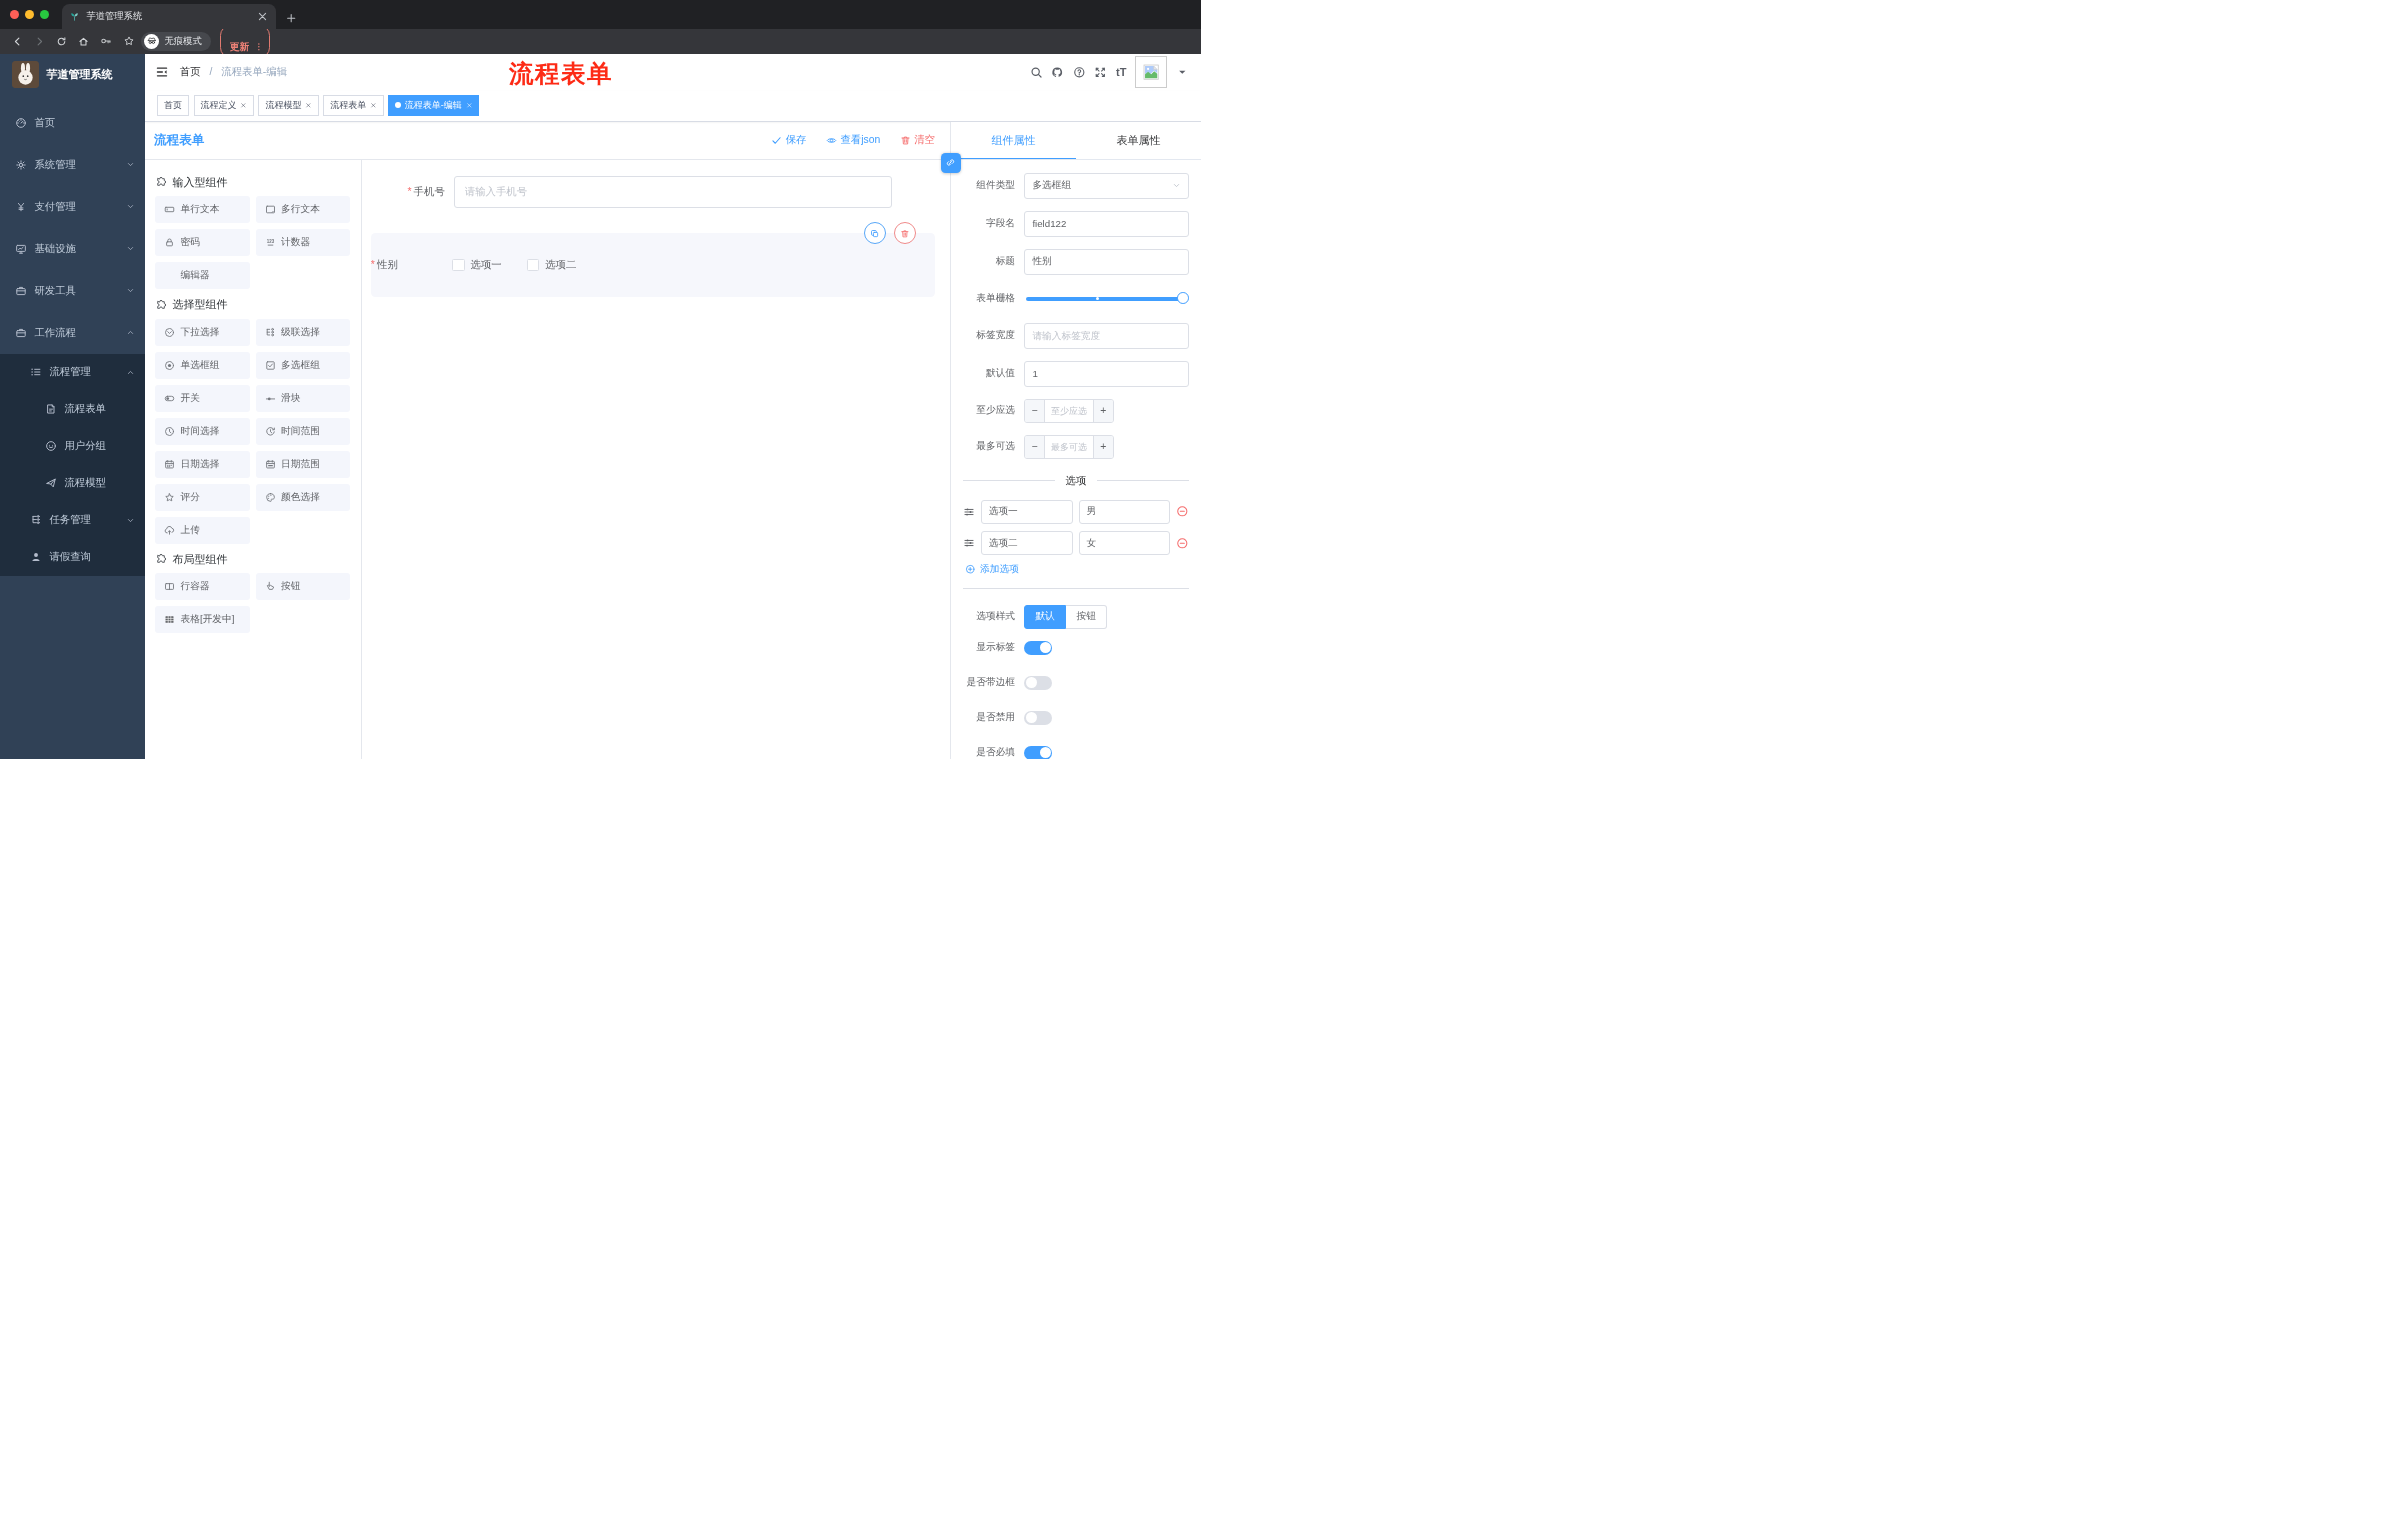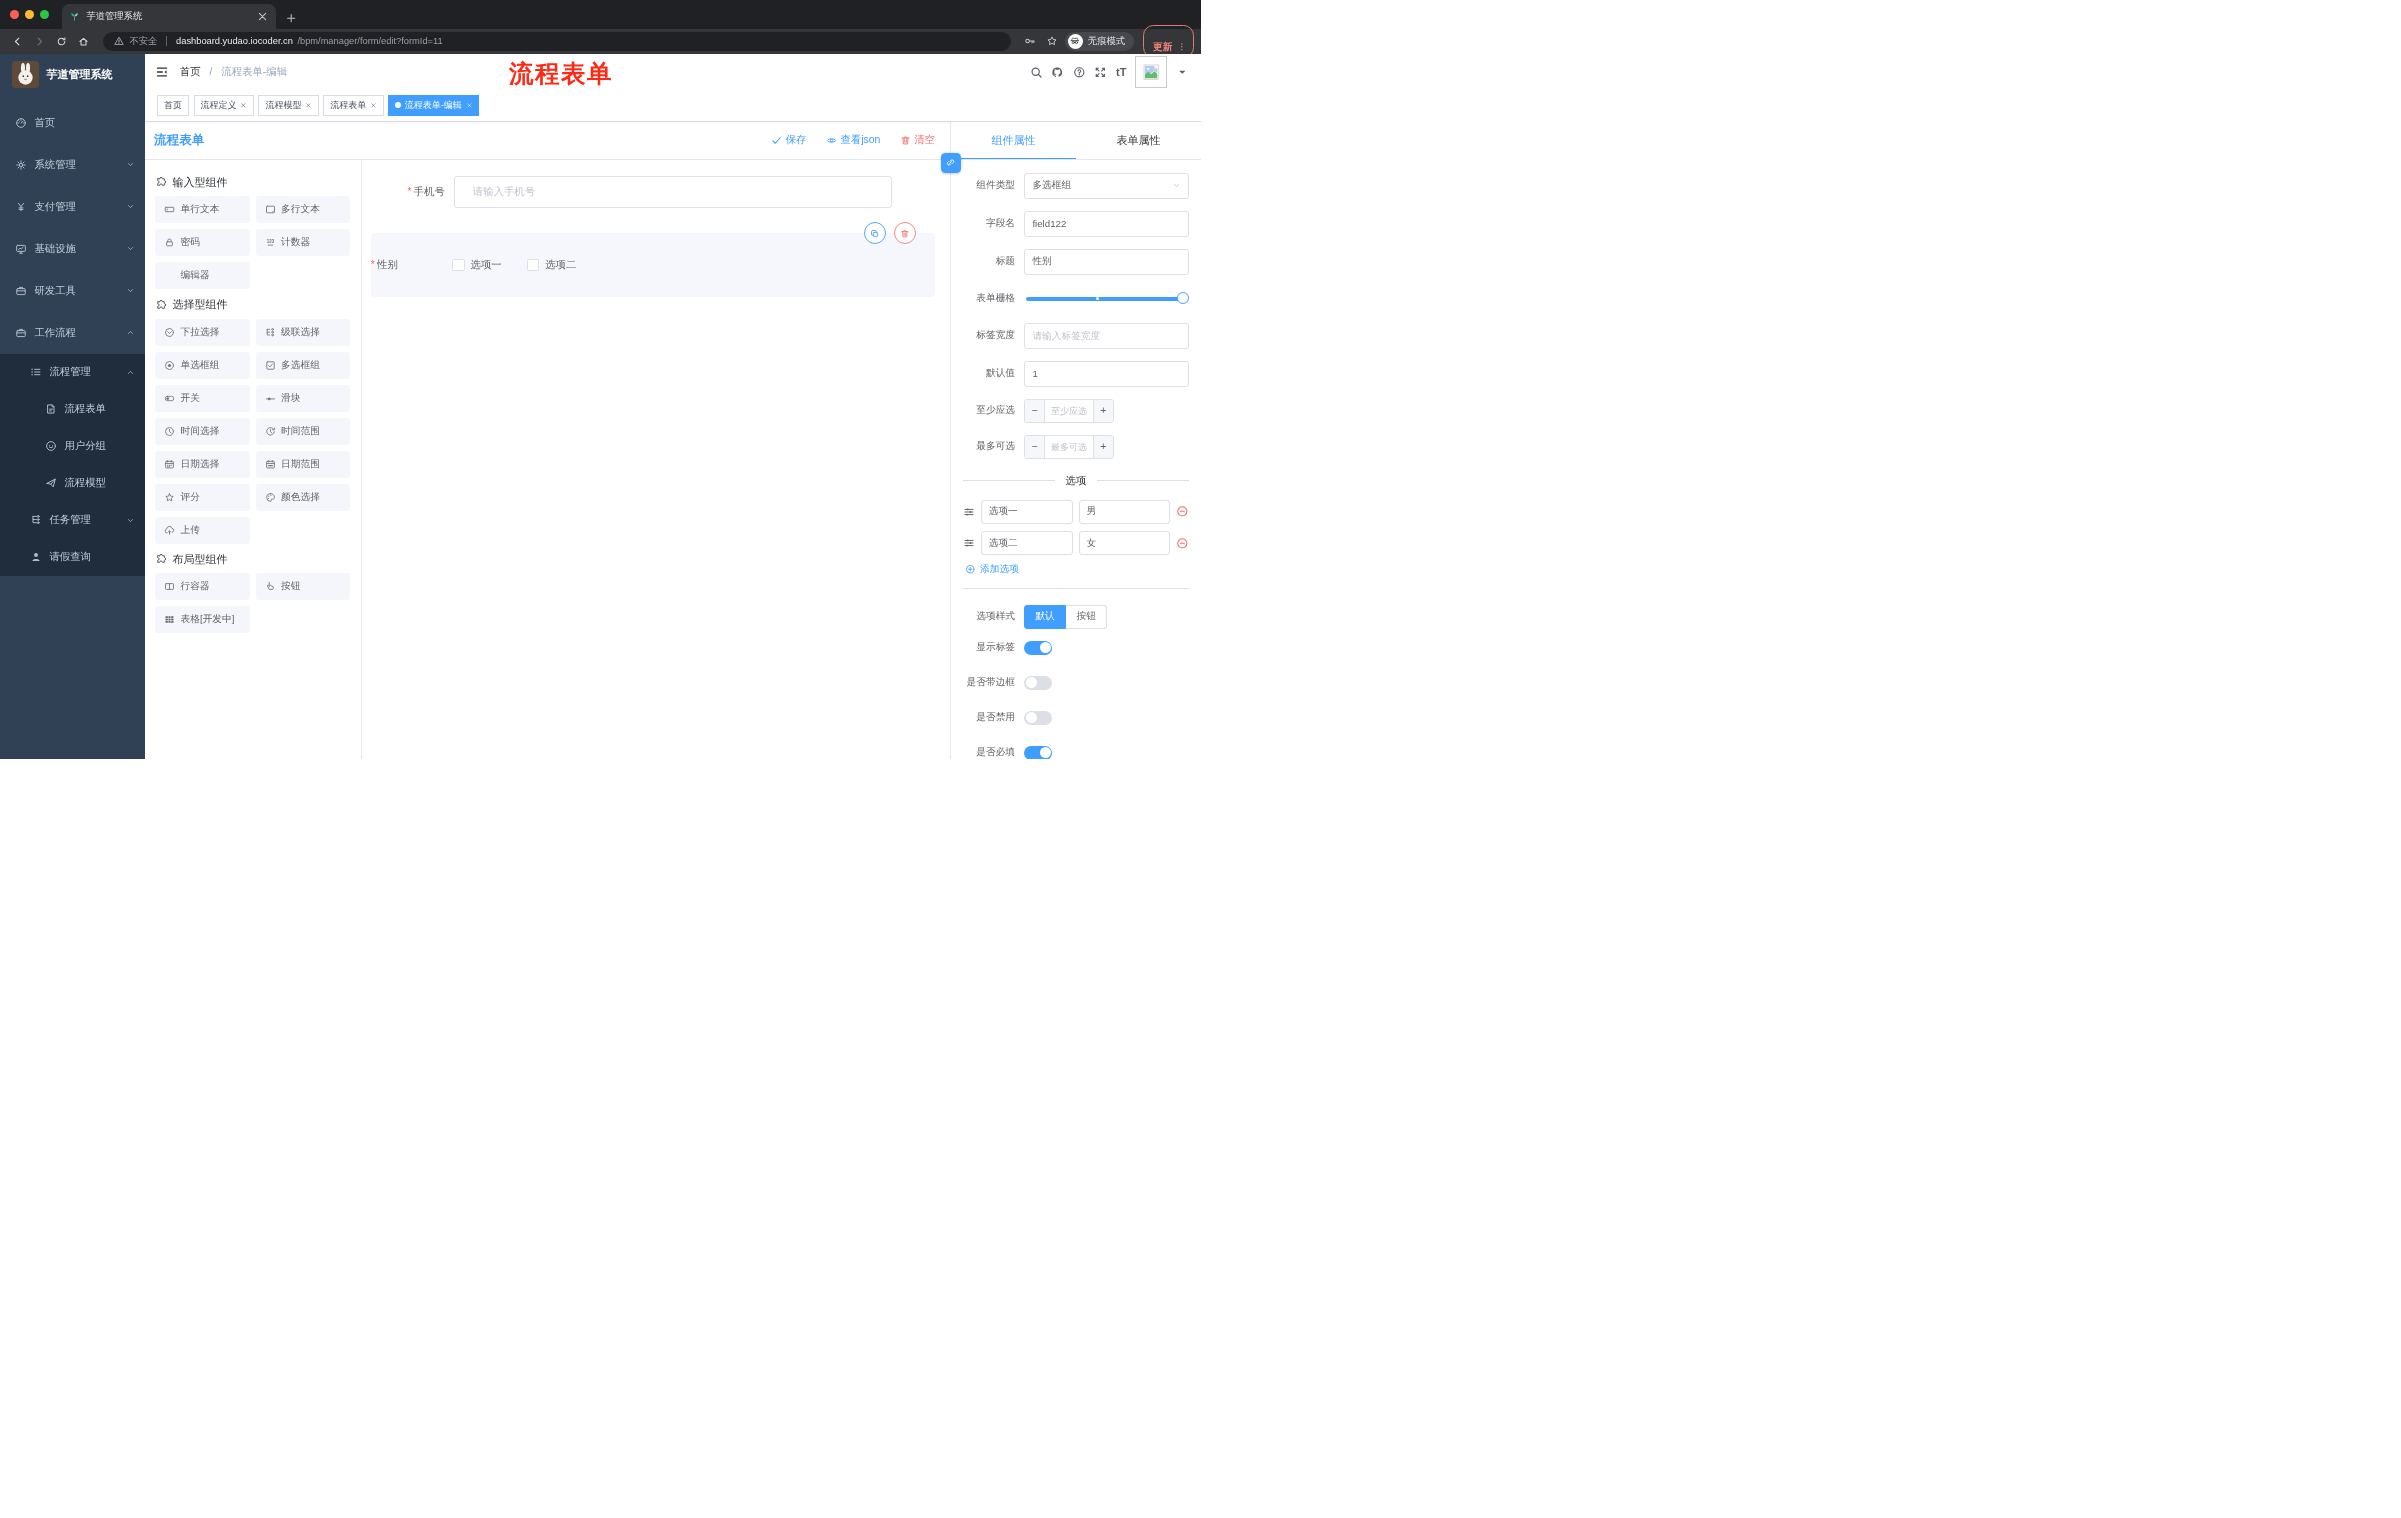--- a/index.html
+++ b/index.html
@@ -114,21 +114,21 @@
   .rdot{width:10.4px;height:10.4px;border-radius:50%;border:0.7px solid #dcdfe6;background:#fff;position:relative;}
   .rad.on .rdot{background:#409eff;border-color:#409eff;}
   .rad.on .rdot::after{content:"";position:absolute;left:3.3px;top:3.3px;width:3.7px;height:3.7px;
                        border-radius:50%;background:#fff;}
   .rad.on{color:#409eff;}
   
   .canvas{flex:1;min-width:0;padding-top:16.3px;position:relative;}
   .fw-row{display:flex;align-items:center;}
   .fw-label{width:83px;flex:none;text-align:right;padding-right:9px;font-size:10.4px;color:#606266;}
   .fw-input{flex:1;margin-right:58px;height:30px;border:0.7px solid #dcdfe6;border-radius:3px;
-            padding:0 18px;font-size:10.4px;color:#606266;outline:none;font-family:inherit;}
+            padding:0 10px;font-size:10.4px;color:#606266;outline:none;font-family:inherit;}
   .fw-input::placeholder,.mf-input::placeholder{color:#c0c4cc;}
   .sel-block{margin:25px 15px 0 9px;background:#f6f7fc;border-radius:4.5px;height:64px;position:relative;
              display:flex;align-items:center;}
   .sel-actions{position:absolute;top:-10.4px;right:19.3px;display:flex;gap:7.4px;}
   .circ-btn{width:20px;height:20px;border-radius:50%;background:#fff;display:flex;align-items:center;
             justify-content:center;cursor:pointer;}
   .circ-btn svg{width:9.7px;height:9.7px;}
   .circ-btn.copy{border:0.7px solid #58a7f8;color:#409eff;}
   .circ-btn.del{border:0.7px solid #f08a8a;color:#f56c6c;}
   .gen-label{width:74px;flex:none;text-align:left;padding-right:7.4px;font-size:10.4px;color:#606266;}
@@ -237,32 +237,20 @@
           <path d="M12.8 8A4.8 4.8 0 1 1 11.4 4.6"></path>
           <path d="M12.9 2.6v2.8h-2.8"></path>
         </svg>
       </span>
     <span class="navbtn icon">
         <svg viewBox="0 0 16 16" fill="none" stroke="currentColor" stroke-width="1.5" stroke-linecap="round" stroke-linejoin="round">
           <path d="M2.8 8L8 3.4 13.2 8"></path>
           <path d="M4.4 7v6h7.2V7"></path>
         </svg>
       </span>
-    <div class="urlbar">
-      <span class="icon">
-          <svg viewBox="0 0 16 16" fill="none" stroke="currentColor" stroke-width="1.3" stroke-linejoin="round">
-            <path d="M8 2.8l5.6 9.8H2.4z"></path>
-            <path d="M8 6.6v2.6M8 11h.01" stroke-width="1.6" stroke-linecap="round"></path>
-          </svg>
-        </span>
-      <span>不安全</span>
-      <span class="sep"></span>
-      <span class="url-host">dashboard.yudao.iocoder.cn</span>
-        <span>/bpm/manager/form/edit?formId=11</span>
-    </div>
     <span class="tool-ic icon">
         <svg viewBox="0 0 16 16" fill="none" stroke="currentColor" stroke-width="1.4" stroke-linecap="round">
           <circle cx="4.8" cy="8" r="2.4"></circle>
           <path d="M7.2 8h6.4M10.8 8v2.4M13.2 8v1.8"></path>
         </svg>
       </span>
     <span class="tool-ic icon">
         <svg viewBox="0 0 16 16" fill="none" stroke="currentColor" stroke-width="1.3" stroke-linejoin="round">
           <path d="M8 2.6l1.7 3.4 3.7.5-2.7 2.6.6 3.7L8 11.1l-3.3 1.7.6-3.7-2.7-2.6 3.7-.5z"></path>
         </svg>

